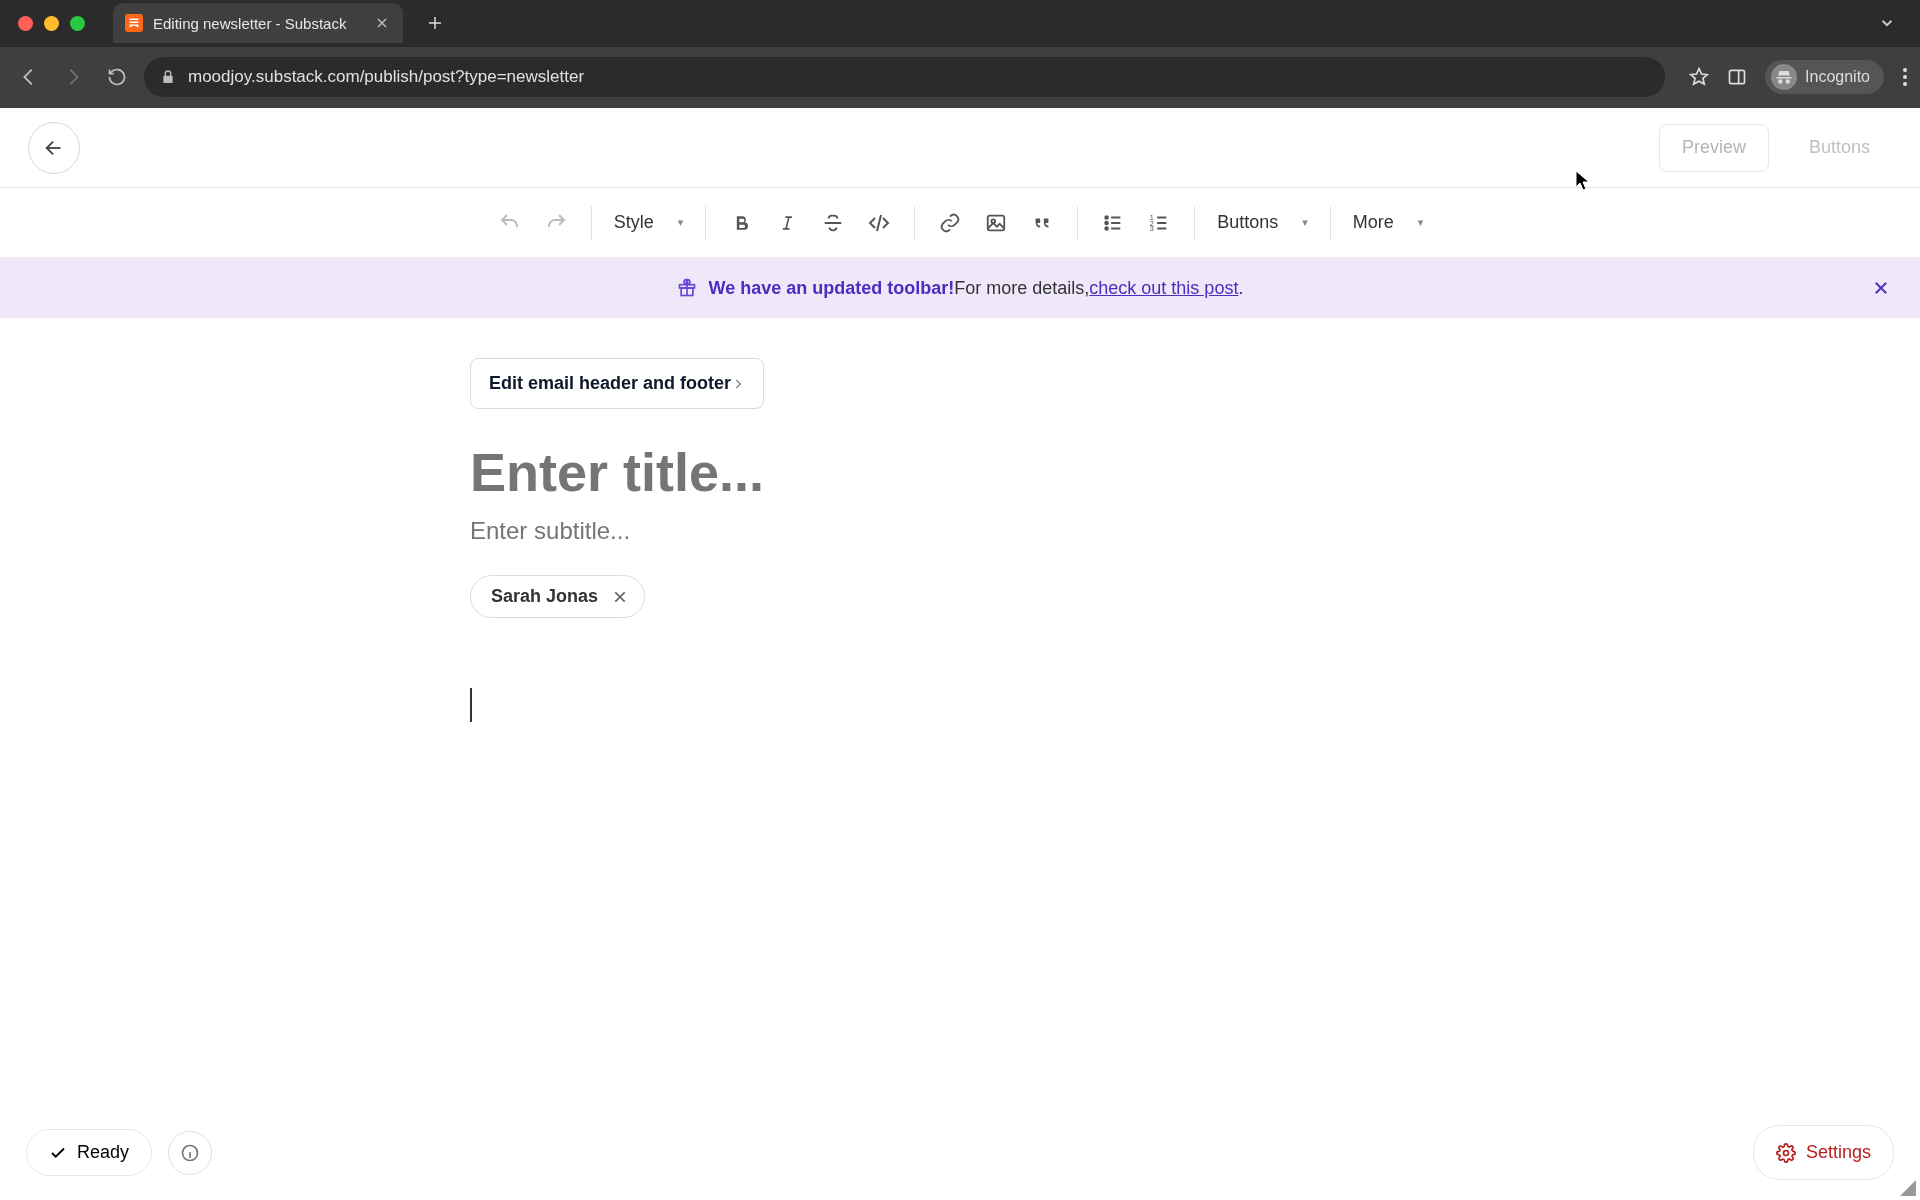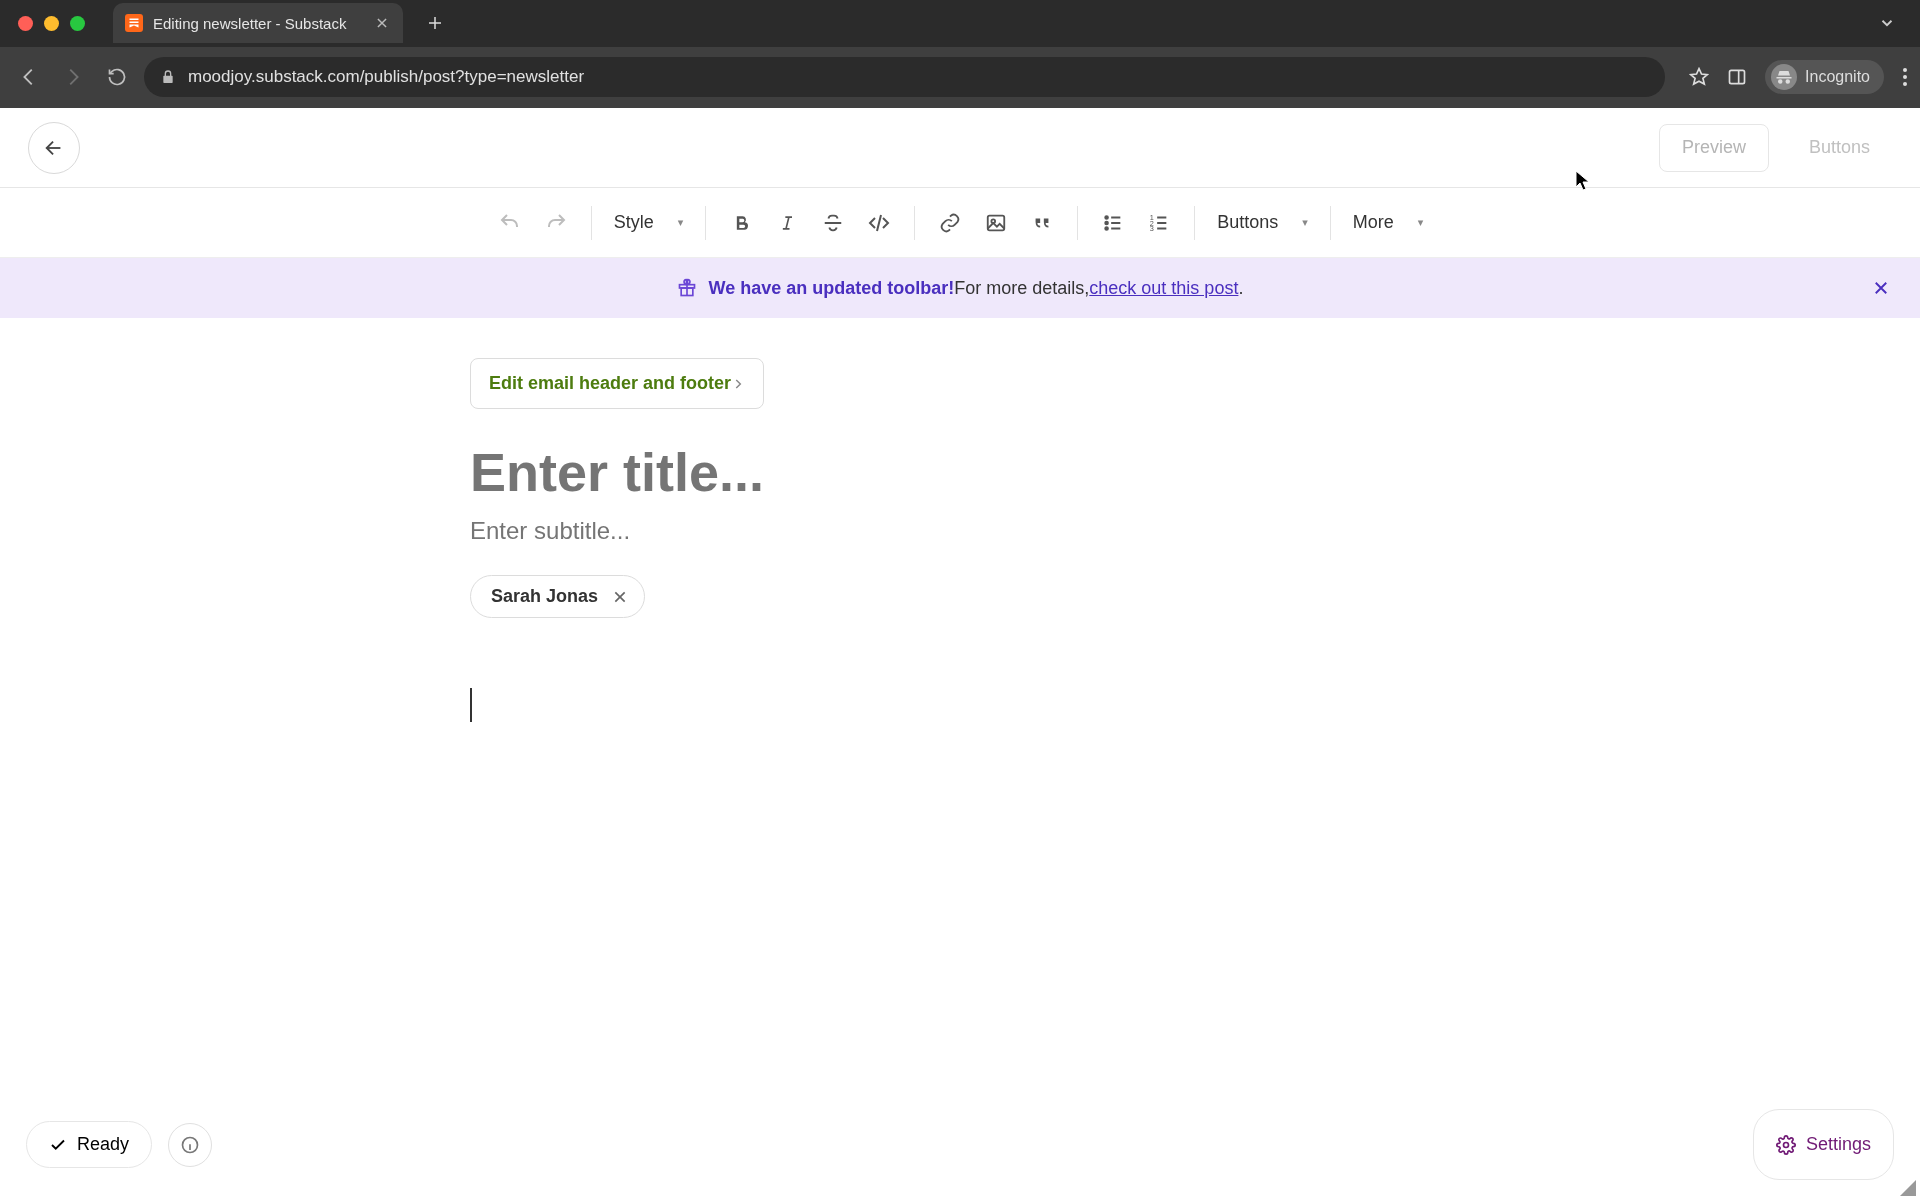--- a/index.html
+++ b/index.html
@@ -48,35 +48,35 @@
   
   .banner { background:#efe8fb; height: 60px; display:flex; align-items:center; justify-content:center; position:relative; font-size:18px; color:#333; }
   .banner .gift { color:#6b46d6; margin-right: 12px; }
   .banner .bold { font-weight:700; color:#4a2fbf; }
   .banner .link { color:#4a2fbf; text-decoration: underline; }
   .banner-close { position:absolute; right: 30px; color:#4a2fbf; font-size:20px; cursor:pointer; }
 
   
   .editor-wrap { display:flex; justify-content:center; padding-top: 40px; }
   .editor { width: 980px; }
-  .edit-hf { display:inline-flex; align-items:center; gap: 0; border:1px solid #dcdcdc; border-radius: 8px; padding: 14px 18px; font-size:18px; color:#4d7c0f; font-weight:600; cursor:pointer; }
+  .edit-hf { display:inline-flex; align-items:center; gap: 0; border:1px solid #dcdcdc; border-radius: 8px; padding: 14px 18px; font-size:18px; color:#0f172a; font-weight:600; cursor:pointer; }
   .edit-hf .chev { color:#888; }
   .title-input { margin-top: 32px; font-size: 54px; font-weight:700; color:#a9a9a9; outline:none; border:none; width:100%; }
   .subtitle-input { margin-top: 14px; font-size: 24px; color:#b3b3b3; outline:none; border:none; width:100%; }
   .author-chip { margin-top: 30px; display:inline-flex; align-items:center; gap: 14px; border:1px solid #dcdcdc; border-radius: 24px; padding: 10px 16px 10px 20px; font-size:18px; color:#333; font-weight:600; }
   .author-chip .x { color:#666; cursor:pointer; }
   .body-caret { margin-top: 70px; width: 2px; height: 34px; background:#333; animation: blink 1.1s step-end infinite; }
   @keyframes blink { 50% { opacity: 0; } }
 
   
   .footer { position:absolute; bottom: 20px; left: 26px; right: 26px; display:flex; align-items:center; justify-content:space-between; }
   .footer-left { display:flex; align-items:center; gap: 16px; }
   .ready-pill { display:inline-flex; align-items:center; gap:10px; border:1px solid #e6e6e6; border-radius: 26px; padding: 12px 22px; color:#000000; font-size:18px; }
   .info-circ { width:44px; height:44px; border:1px solid #e0e0e0; border-radius:50%; display:flex; align-items:center; justify-content:center; color:#777; }
-  .settings-pill { display:inline-flex; align-items:center; gap:10px; border:1px solid #e6e6e6; border-radius: 26px; padding: 24px 22px; color:#701a75; font-size:18px; }
+  .settings-pill { display:inline-flex; align-items:center; gap:10px; border:1px solid #e6e6e6; border-radius: 26px; padding: 16px 22px; color:#b91c1c; font-size:18px; }
 
   
   .cursor { position:absolute; left: 1575px; top: 170px; width: 18px; height: 18px; pointer-events:none; }
 
   
   .resize-grip { position:absolute; right:4px; bottom:4px; width:0; height:0; border-style:solid; border-width:0 0 16px 16px; border-color: transparent transparent #555 transparent; opacity:.6; }
 
   svg { display:block; }
 </style>
 </head>

